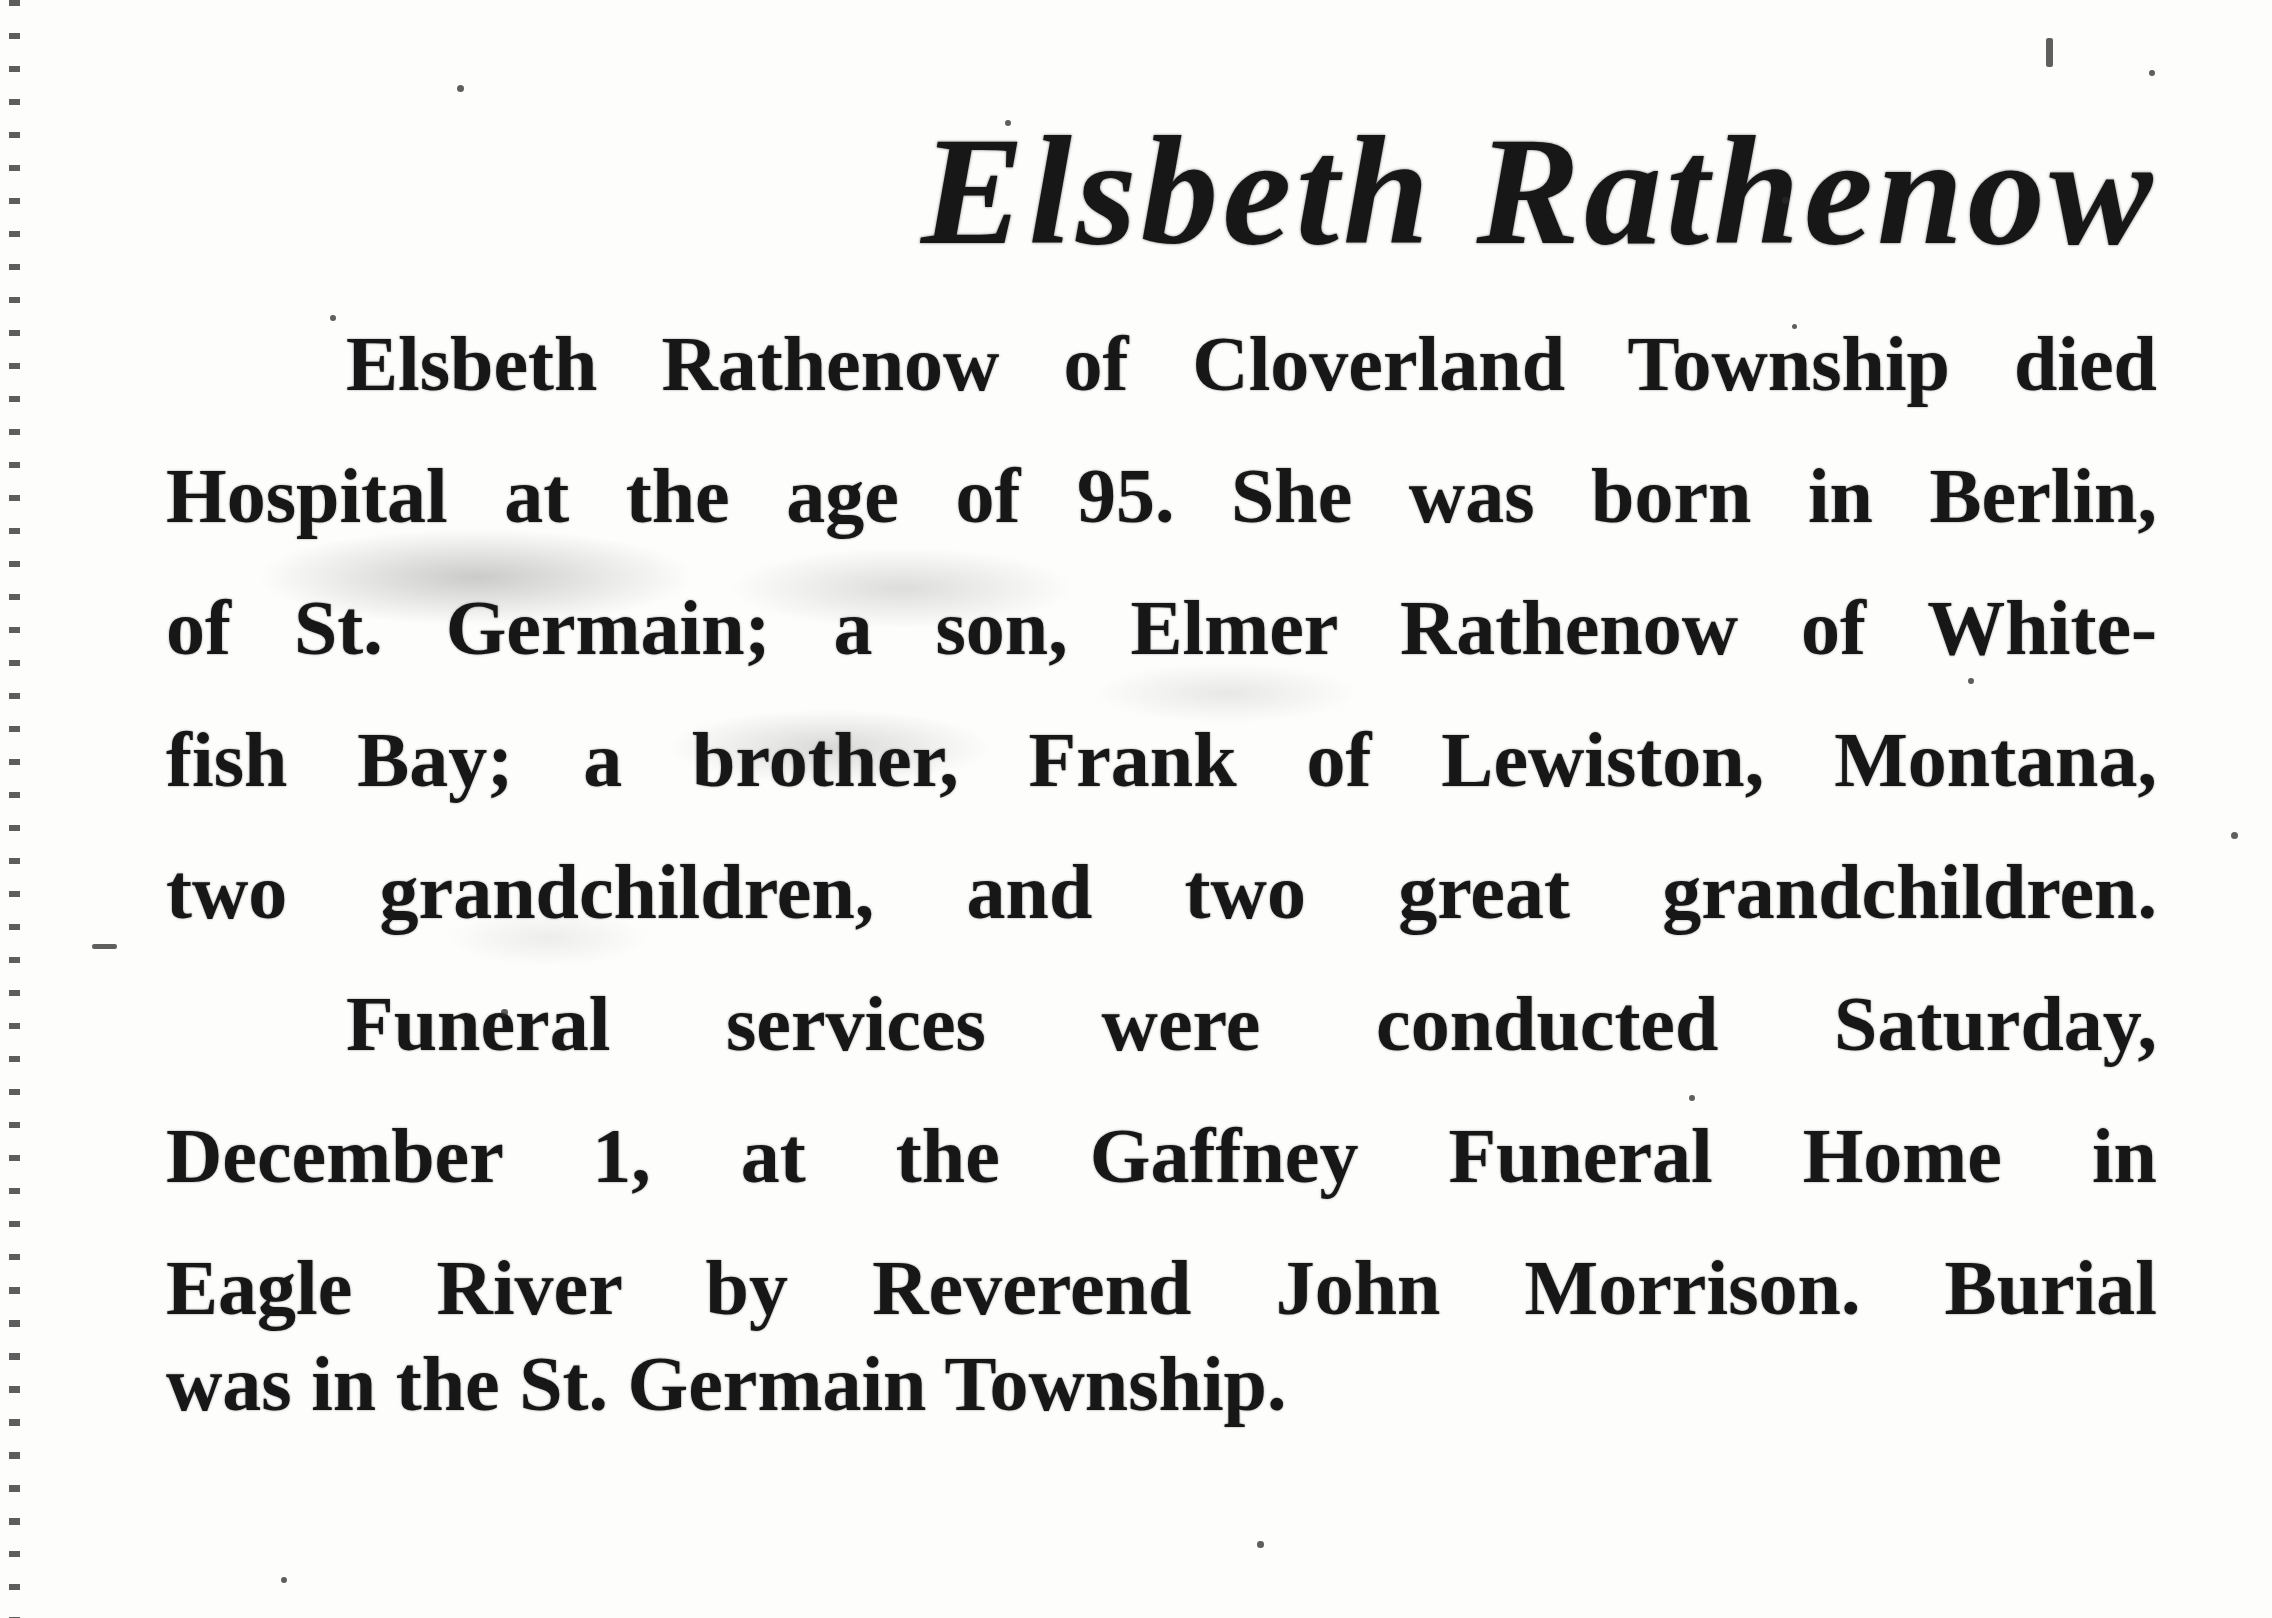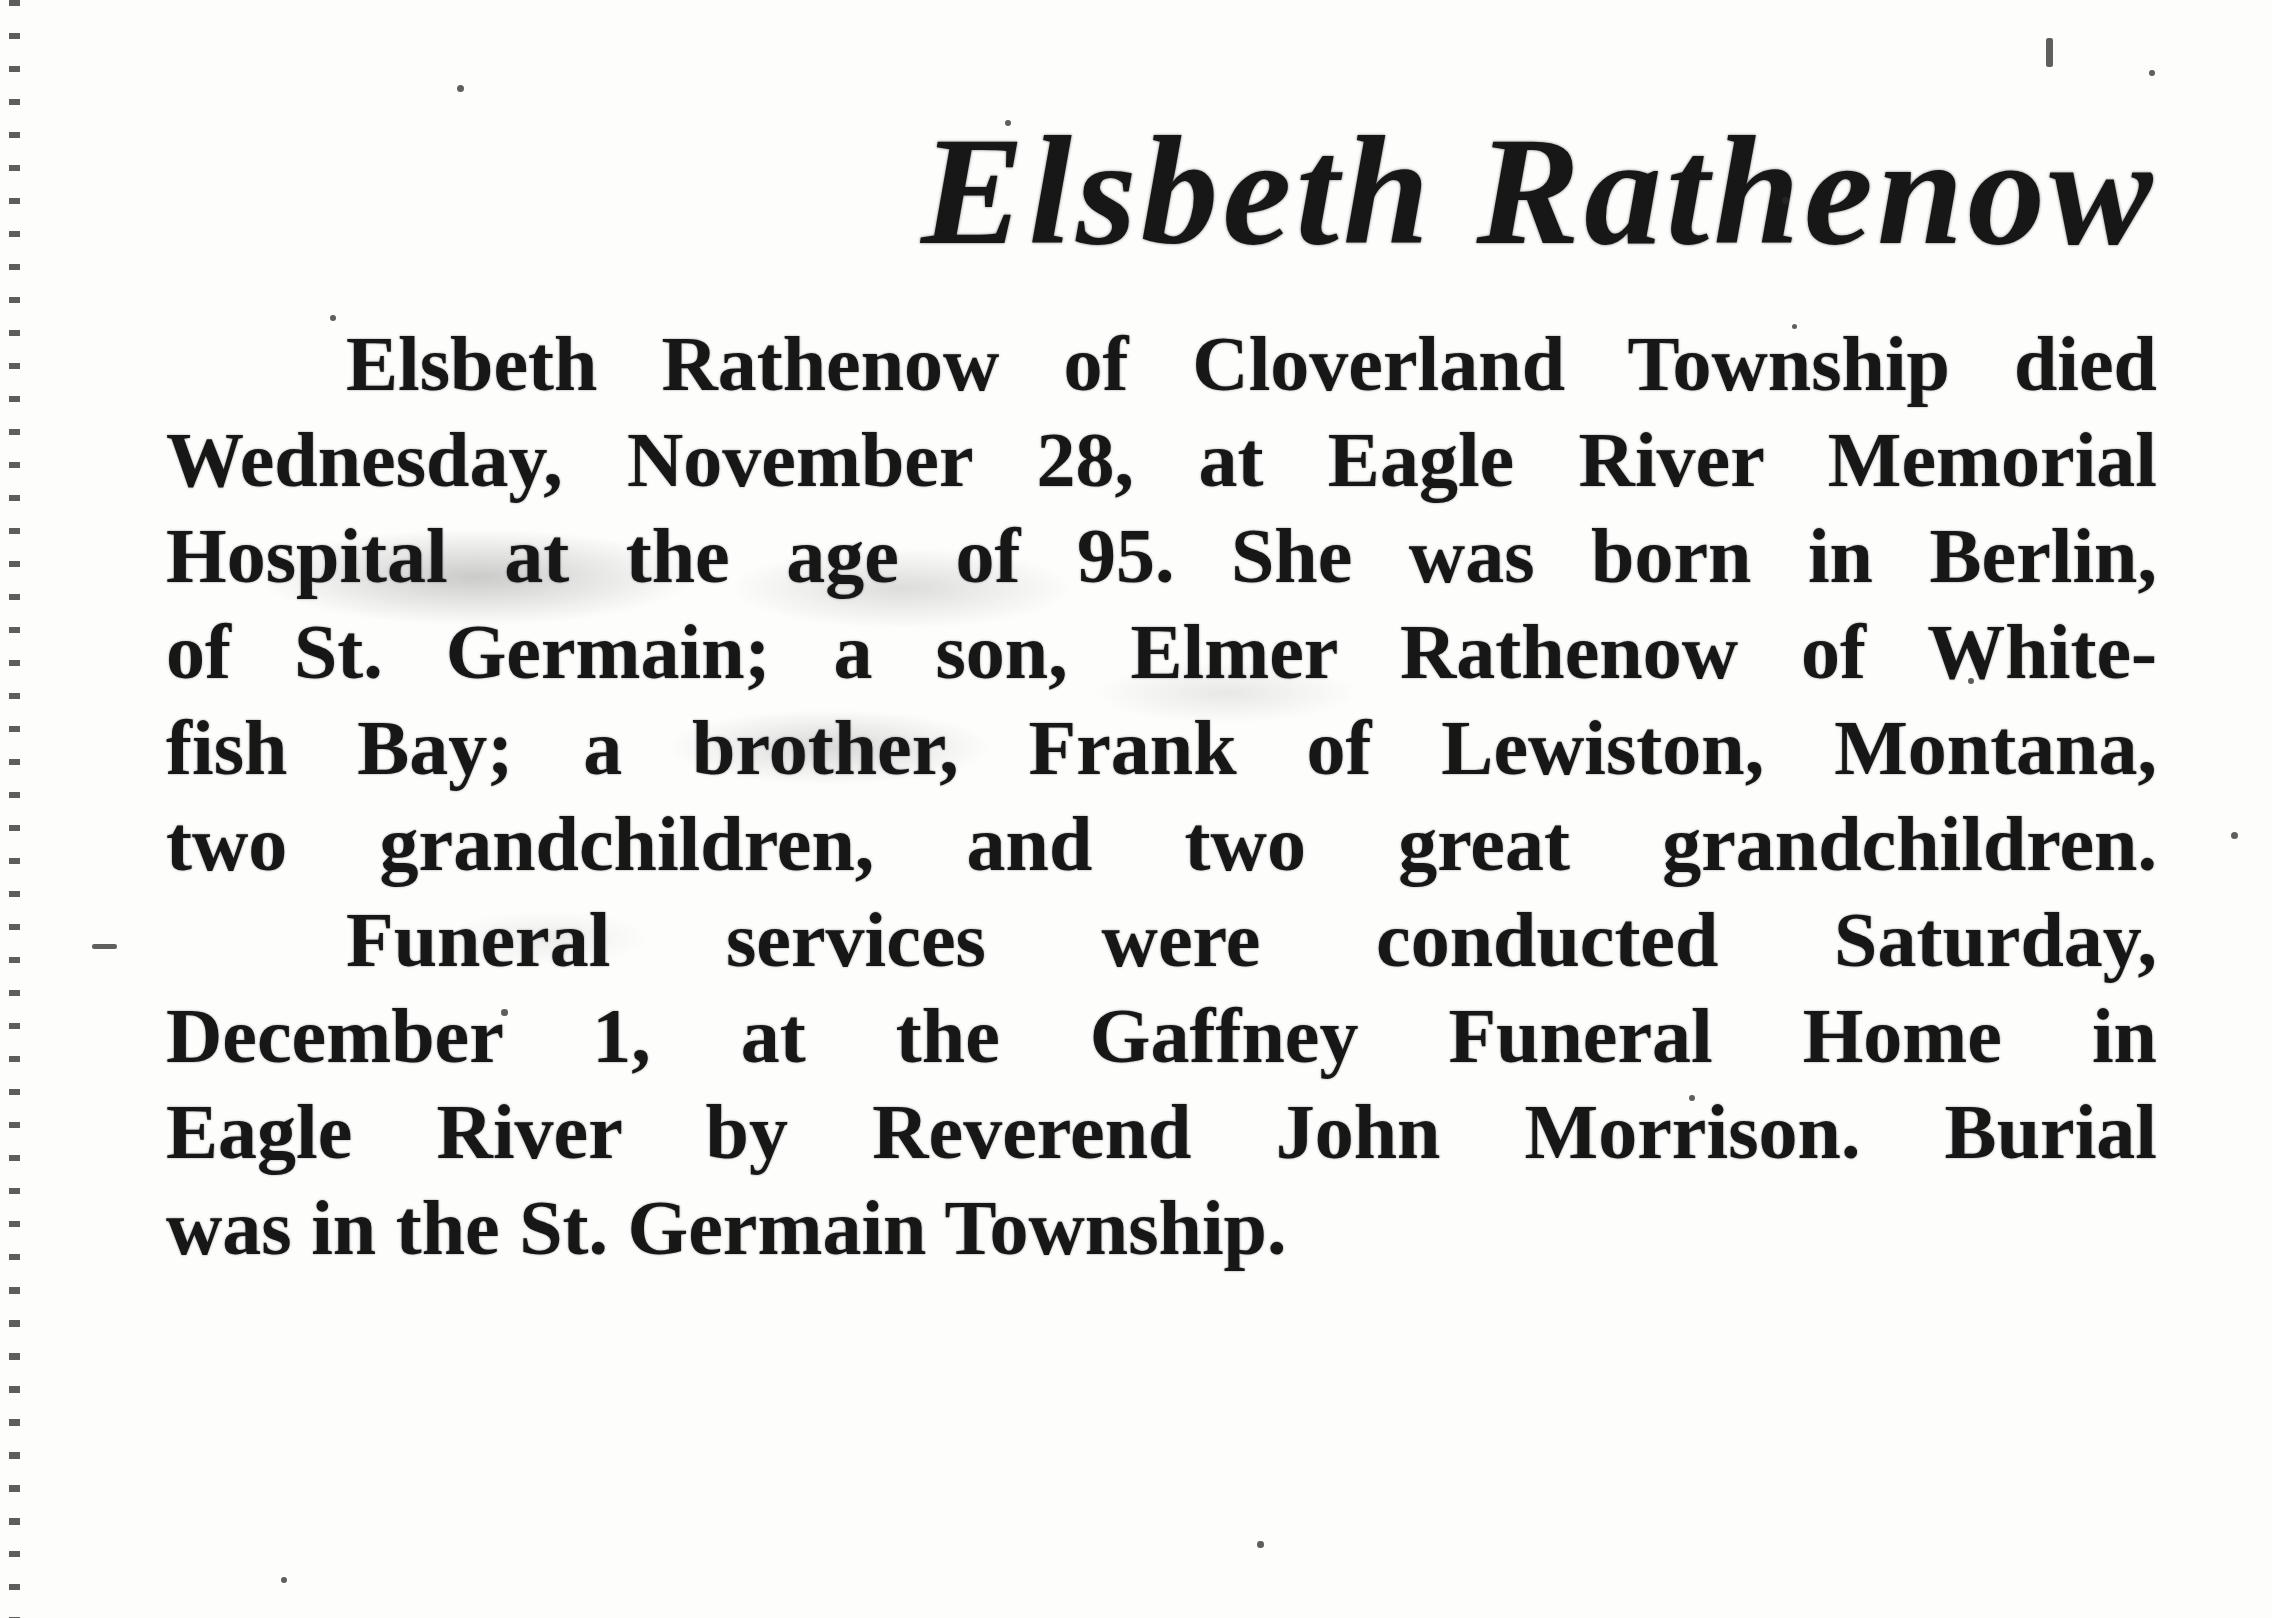--- a/index.html
+++ b/index.html
@@ -51,21 +51,21 @@
     text-shadow: 0 0 2.9px rgba(10,10,10,0.55);
   }
   .obit-body {
     margin-top: 42px;
     font-size: 78px;
     line-height: 96px;
     font-weight: 700;
     text-shadow: 0 0 2.2px rgba(10,10,10,0.45);
   }
   .line { text-align: justify; text-align-last: left; }
-  .line.just { text-align-last: justify; }
+  .line.just { text-align-last: justify; margin-top: 36px; }
   .line.indent { text-indent: 180px; }
   
   .speck {
     position: absolute;
     background: #2a2a2a;
     border-radius: 50%;
     opacity: 0.75;
   }
   .speck.bar { border-radius: 2.2px; }
 </style>
@@ -73,21 +73,20 @@
 <body>
 
 <div class="page">
   <div class="smudges"></div>
   <div class="perforation"></div>
 
   <article class="clipping">
     <h1 class="title">Elsbeth Rathenow</h1>
     <div class="obit-body">
         <div class="line indent just">Elsbeth Rathenow of Cloverland Township died</div>
-        <div class="line just">Wednesday, November 28, at Eagle River Memorial</div>
         <div class="line just">Hospital at the age of 95. She was born in Berlin,</div>
         <div class="line just">of St. Germain; a son, Elmer Rathenow of White-</div>
         <div class="line just">fish Bay; a brother, Frank of Lewiston, Montana,</div>
         <div class="line just">two grandchildren, and two great grandchildren.</div>
         <div class="line indent just">Funeral services were conducted Saturday,</div>
         <div class="line just">December 1, at the Gaffney Funeral Home in</div>
         <div class="line just">Eagle River by Reverend John Morrison. Burial</div>
         <div class="line">was in the St. Germain Township.</div>
       </div>
   </article>

